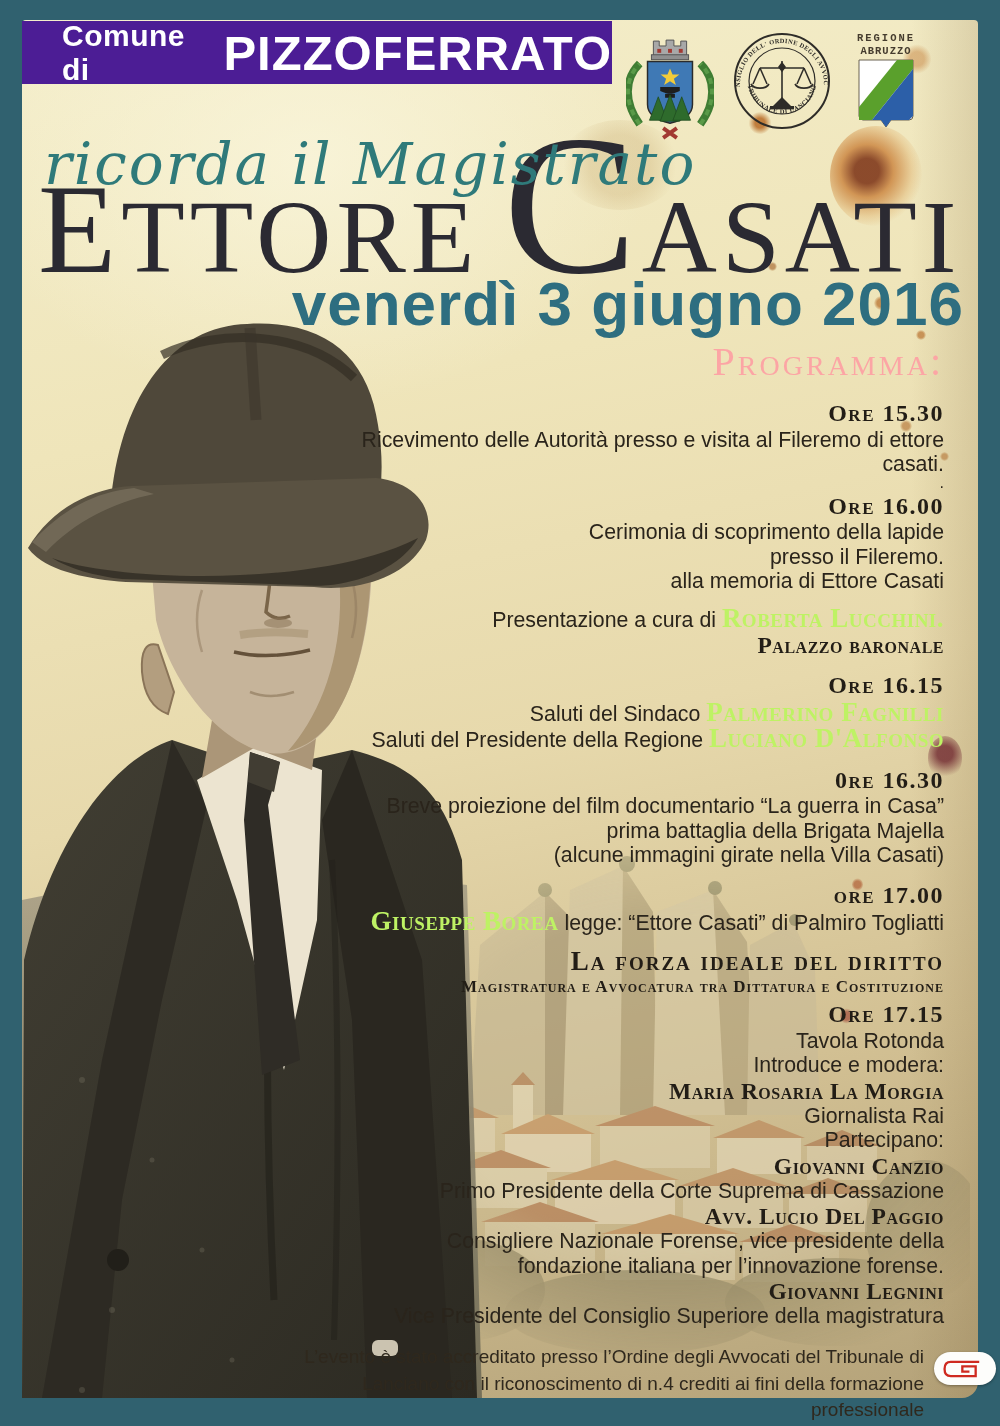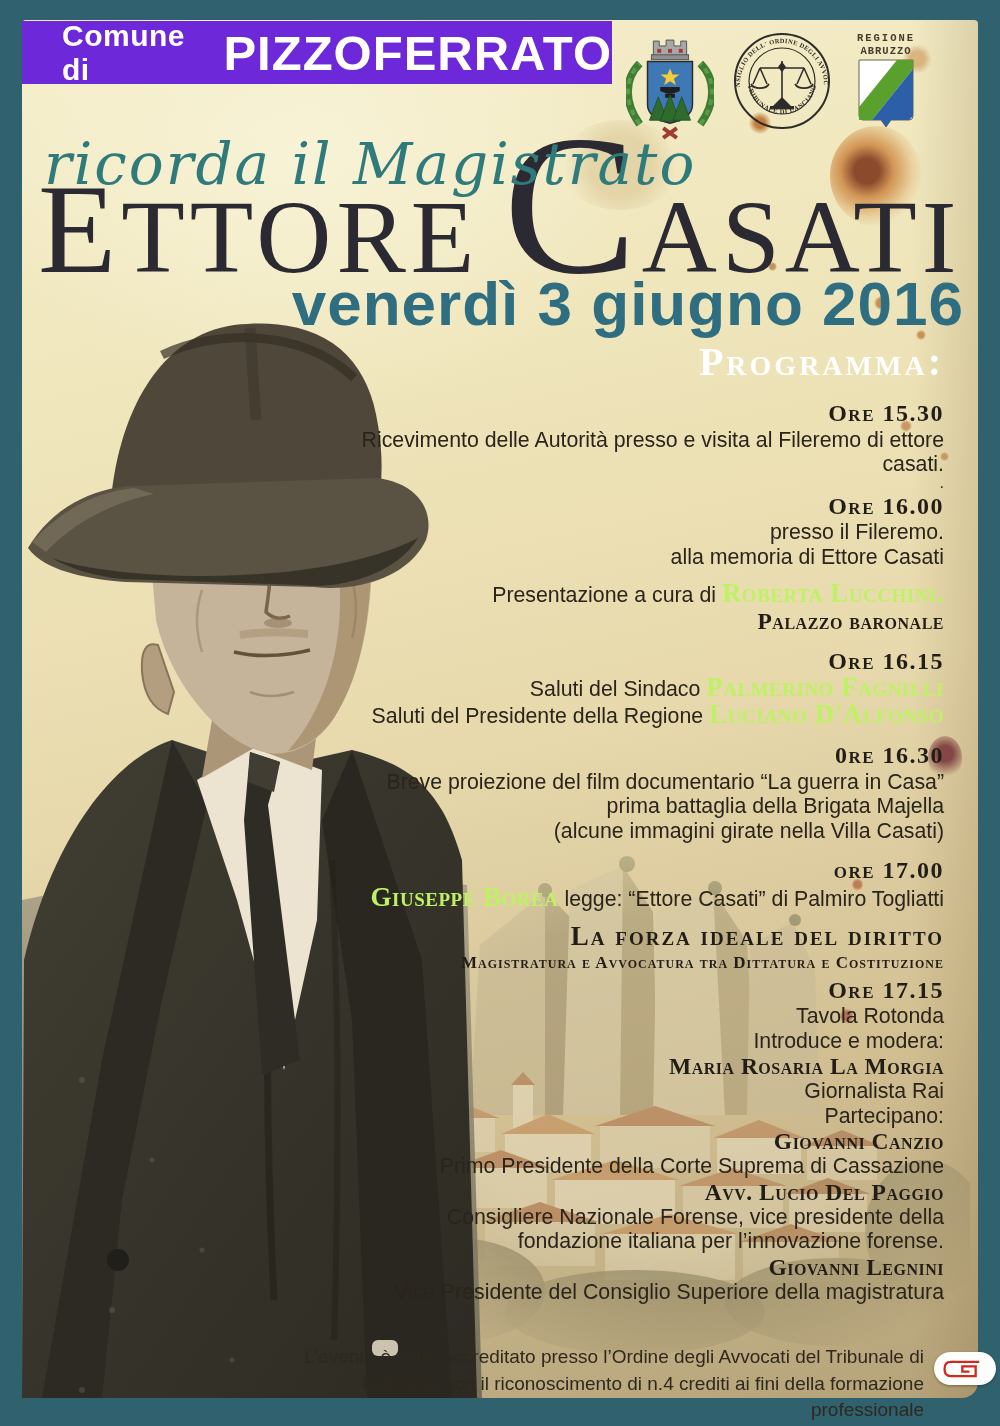--- a/index.html
+++ b/index.html
@@ -14,21 +14,21 @@
     background:
       radial-gradient(ellipse 60% 30% at 30% 10%, rgba(250,246,221,.75), transparent 60%),
       linear-gradient(to left, rgba(122,95,52,.18), transparent 7%),
       linear-gradient(168deg,#f4eecb 0%,#efe5ba 28%,#e7d9ac 52%,#d2c093 76%,#b4a279 100%);
     z-index:0;
   }
   .stain{position:absolute;border-radius:50%;pointer-events:none;z-index:1;}
   
   .banner{
     position:absolute;left:22px;top:21px;width:590px;height:63px;
-    background:#6d28d9;display:flex;align-items:center;padding-left:40px;
+    background:#4c1d95;display:flex;align-items:center;padding-left:40px;
     box-sizing:border-box;z-index:5;
   }
   .banner .pre{color:#fff;font-size:30px;font-weight:700;letter-spacing:.5px;}
   .banner .big{color:#fff;font-size:49px;font-weight:700;letter-spacing:1px;margin-left:11px;}
   
   .logo{position:absolute;z-index:5;}
   .seal-ring-text{font-family:"Liberation Serif",serif;font-weight:700;fill:#2e2c28;}
   .abz-text{font-family:"Liberation Mono",monospace;font-weight:700;fill:#453c2e;}
   
   .script-line{
@@ -47,22 +47,22 @@
   .date-line{
     position:absolute;right:36px;top:268px;z-index:5;
     font-size:62px;font-weight:700;color:#2e6e80;letter-spacing:1px;white-space:nowrap;
   }
   
   .program{
     position:absolute;right:56px;top:340px;width:640px;text-align:right;z-index:5;
     color:#2a241b;
   }
   .scfont{font-family:"Liberation Serif",serif;font-variant:small-caps;font-weight:700;color:#221d16;}
-  .p-heading{font-family:"Liberation Serif",serif;font-variant:small-caps;font-weight:700;
-    font-size:40px;letter-spacing:3px;color:#ffffff;line-height:1.1;margin-bottom:16px;}
+  .p-heading{font-family:"Liberation Serif",serif;font-variant:small-caps;font-weight:400;
+    font-size:40px;letter-spacing:3px;color:#fca5a5;line-height:1.1;margin-bottom:16px;}
   .p-time{font-size:24px;letter-spacing:1.5px;line-height:1.15;margin-top:14px;}
   .p-time.tight{margin-top:4px;}
   .p-body{font-size:21.3px;line-height:24.5px;}
   .p-body .sc{font-family:"Liberation Serif",serif;font-variant:small-caps;font-weight:700;
     font-size:27px;color:#bef264;letter-spacing:.5px;}
   .p-nameline{font-size:23.5px;letter-spacing:.5px;line-height:26px;}
   .p-dot{font-size:16px;line-height:12px;}
   .p-h2{font-size:27px;letter-spacing:2px;line-height:1.15;margin-top:10px;}
   .p-sub{font-size:17px;letter-spacing:1px;line-height:20px;}
   .mt{margin-top:12px;}
@@ -304,20 +304,21 @@
 </div>
 
 <div class="date-line">venerdì 3 giugno 2016</div>
 
 <div class="program">
   <div class="p-heading">Programma:</div>
   <div class="p-time scfont">Ore 15.30</div>
   <div class="p-body">Ricevimento delle Autorità presso e visita al Fileremo di ettore casati.</div>
   <div class="p-dot">.</div>
   <div class="p-time scfont tight">Ore 16.00</div>
+  <div class="p-body">Cerimonia di scoprimento della lapide</div>
   <div class="p-body">presso il Fileremo.</div>
   <div class="p-body">alla memoria di Ettore Casati</div>
   <div class="p-body mt"><span>Presentazione a cura di </span><span class="sc">Roberta Lucchini.</span></div>
   <div class="p-nameline scfont">Palazzo baronale</div>
   <div class="p-time scfont">Ore 16.15</div>
   <div class="p-body"><span>Saluti del Sindaco </span><span class="sc">Palmerino Fagnilli</span></div>
   <div class="p-body"><span>Saluti del Presidente della Regione </span><span class="sc">Luciano D'Alfonso</span></div>
   <div class="p-time scfont">0re 16.30</div>
   <div class="p-body">Breve proiezione del film documentario “La guerra in Casa”</div>
   <div class="p-body">prima battaglia della Brigata Majella</div>

